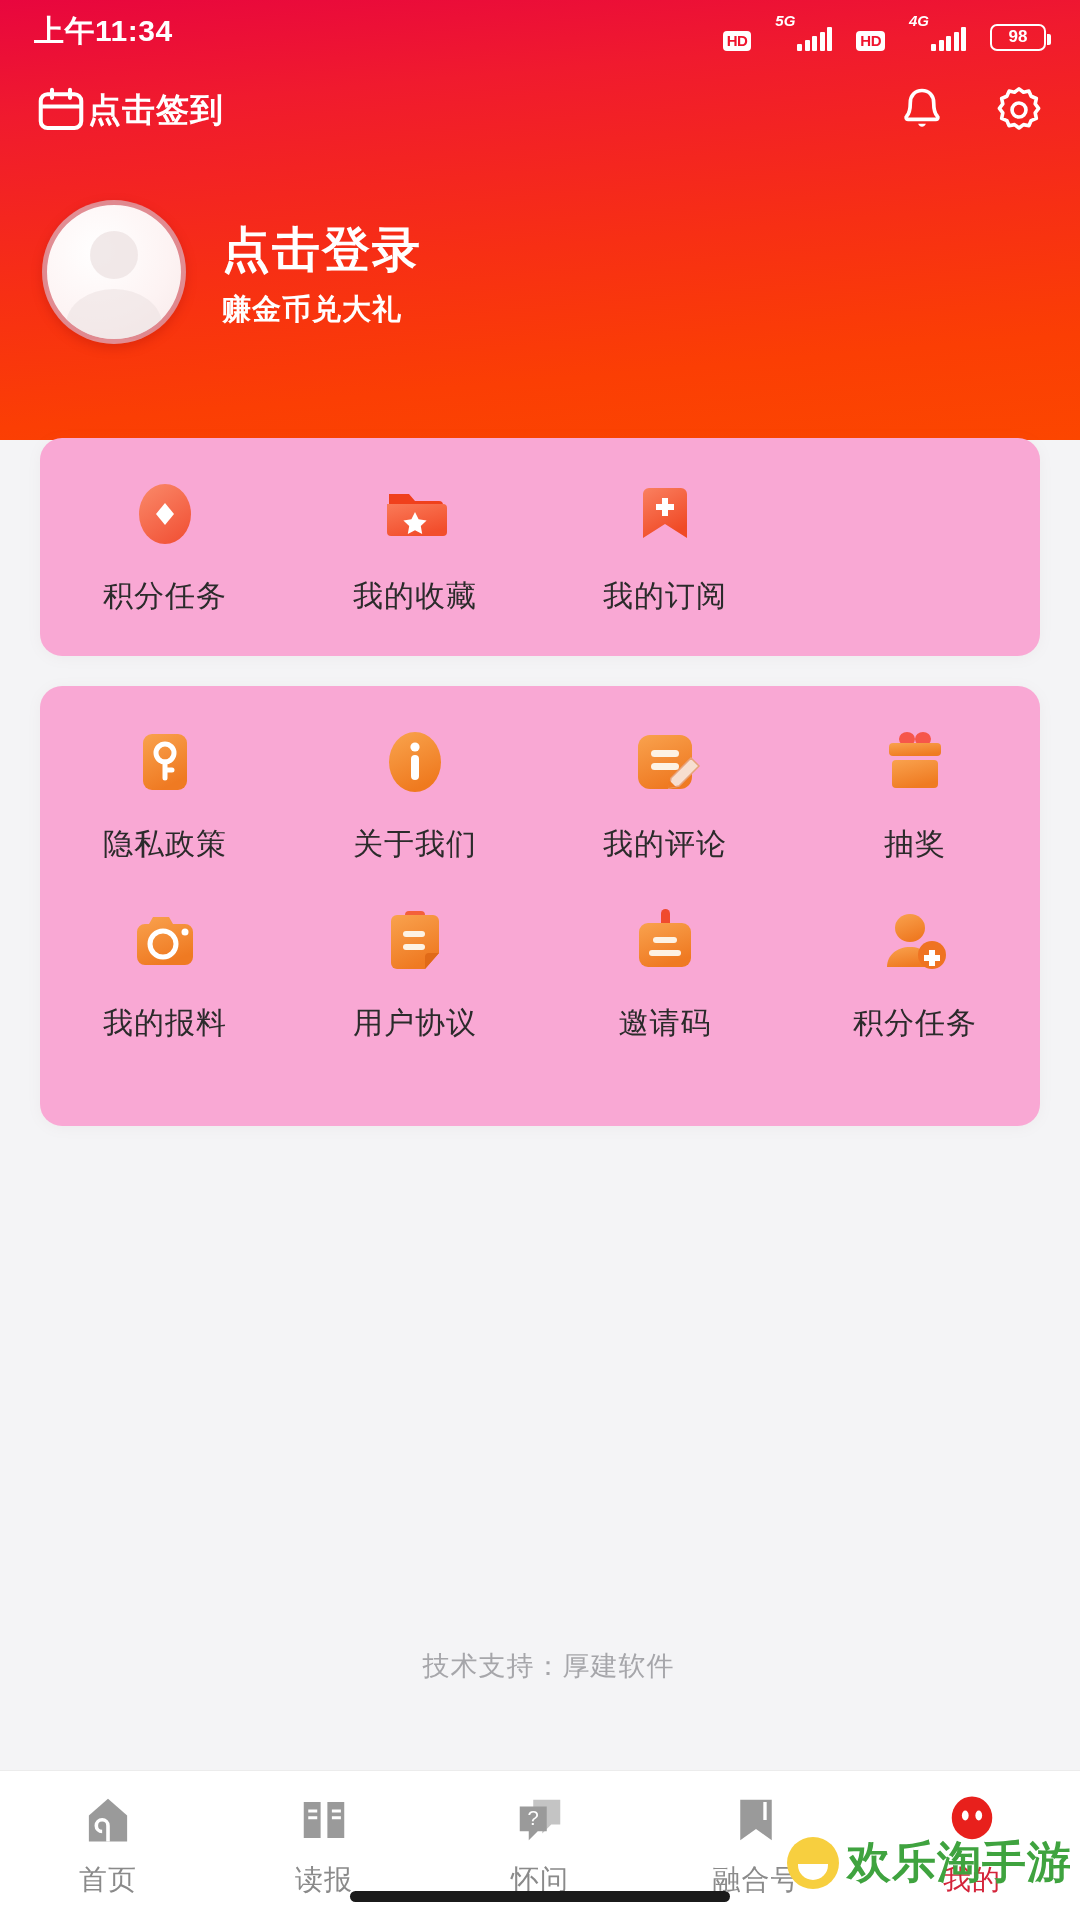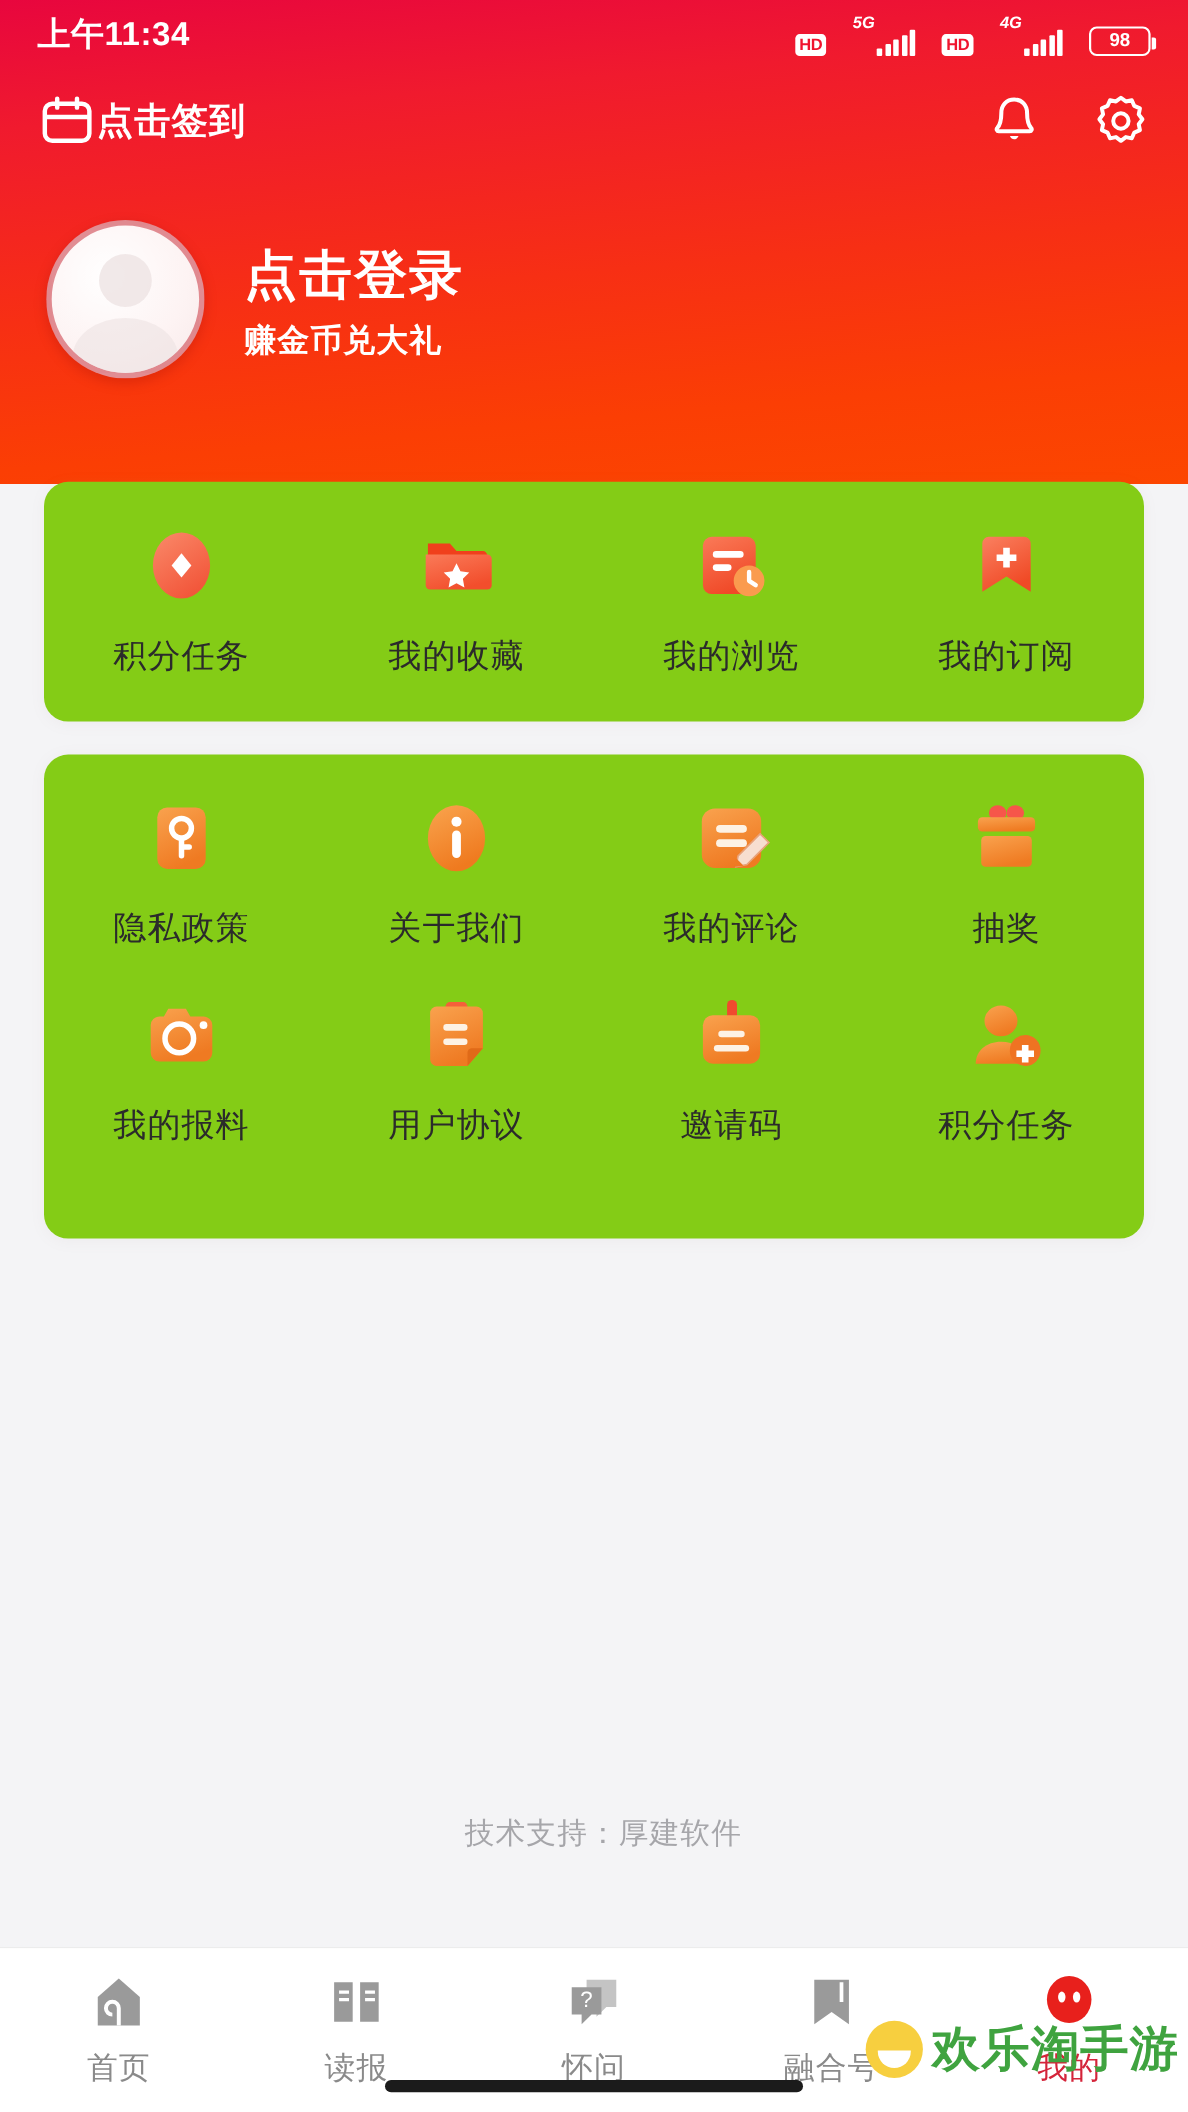--- a/index.html
+++ b/index.html
@@ -67,21 +67,21 @@
   .avatar::before{content:"";position:absolute;left:50%;top:26px;transform:translateX(-50%);
     width:48px;height:48px;border-radius:50%;background:rgba(236,226,226,0.75);}
   .avatar::after{content:"";position:absolute;left:50%;bottom:-22px;transform:translateX(-50%);
     width:96px;height:72px;border-radius:50% 50% 0 0;background:rgba(236,226,226,0.6);}
   .ptext { display:flex; flex-direction:column; gap:8px; padding-top:4px; }
   .plogin { color:#fff; font-size:48px; font-weight:bold; letter-spacing:2px; }
   .psub { color:#fff; font-size:29px; font-weight:bold; letter-spacing:1px; }
 
   
   .card {
-    position:absolute; left:40px; width:1000px; background:#84cc16;
+    position:absolute; left:40px; width:1000px; background:#f9a8d4;
     border-radius:22px; box-shadow:0 2px 14px rgba(150,130,130,0.07);
   }
   #card1 { top:438px; height:218px; }
   #card2 { top:686px; height:440px; }
   .grid { display:grid; grid-template-columns:repeat(4,1fr); }
   .cell {
     display:flex; flex-direction:column; align-items:center; justify-content:flex-start;
     padding-top:40px; gap:26px;
   }
   .cell .glyph { width:72px; height:72px; position:relative; }
@@ -214,38 +214,20 @@
                 </linearGradient>
               </defs>
             <path d="M10 16h20l6 7h24a4 4 0 014 4v8H10z" fill="#f0401c"></path>
             <path d="M8 26h56a4 4 0 014 4v24a4 4 0 01-4 4H12a4 4 0 01-4-4z" fill="url(#g2)"></path>
             <path d="M36 34l3.6 7.3 8 1.2-5.8 5.6 1.4 8-7.2-3.8-7.2 3.8 1.4-8-5.8-5.6 8-1.2z" fill="#fff"></path>
           </svg>
         </div>
         <div class="lab">我的收藏</div>
       </div>
 
-      <div class="cell">
-        <div class="glyph">
-          <svg width="72" height="72" viewBox="0 0 72 72">
-            <defs>
-                <linearGradient id="g3" x1="0" y1="0" x2="0.4" y2="1">
-              <stop offset="0" stop-color="#fa7a58"></stop>
-                  <stop offset="1" stop-color="#f04a28"></stop>
-                </linearGradient>
-              </defs>
-            <rect x="10" y="10" width="48" height="52" rx="8" fill="url(#g3)"></rect>
-            <rect x="19" y="23" width="28" height="6" rx="3" fill="#fff"></rect>
-            <rect x="19" y="35" width="17" height="6" rx="3" fill="#fff"></rect>
-            <circle cx="52" cy="50" r="14" fill="#fa9b4e"></circle>
-            <path d="M52 42v8l6 4" fill="none" stroke="#fff" stroke-width="4" stroke-linecap="round" stroke-linejoin="round"></path>
-          </svg>
-        </div>
-        <div class="lab">我的浏览</div>
-      </div>
 
       <div class="cell">
         <div class="glyph">
           <svg width="72" height="72" viewBox="0 0 72 72">
             <defs>
                 <linearGradient id="g4" x1="0" y1="0" x2="0.5" y2="1">
               <stop offset="0" stop-color="#fa8060"></stop>
                   <stop offset="1" stop-color="#f04a26"></stop>
                 </linearGradient>
               </defs>

